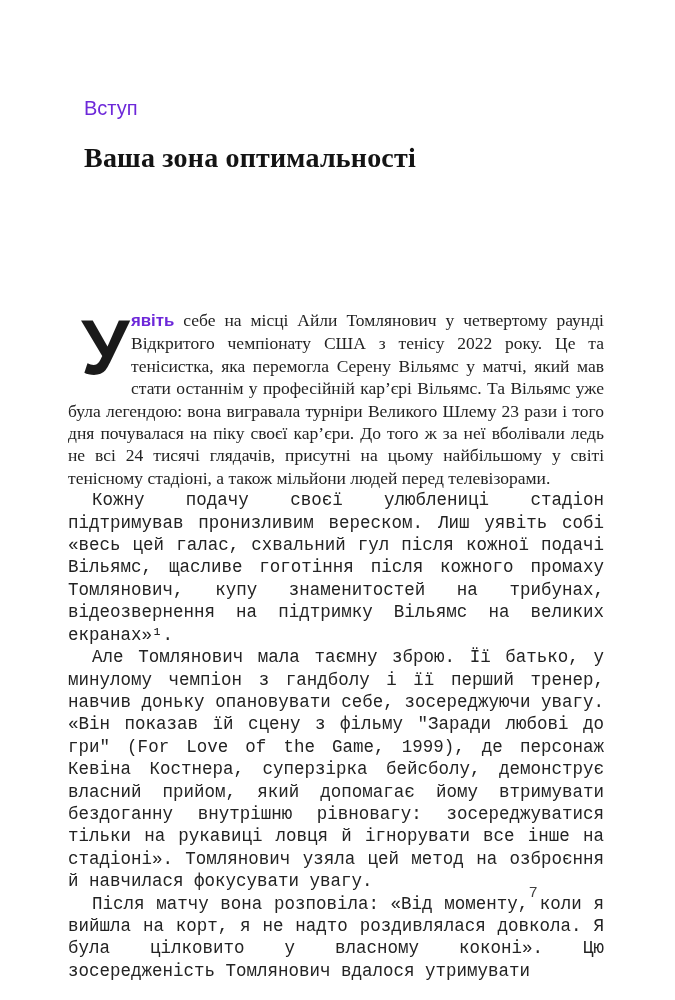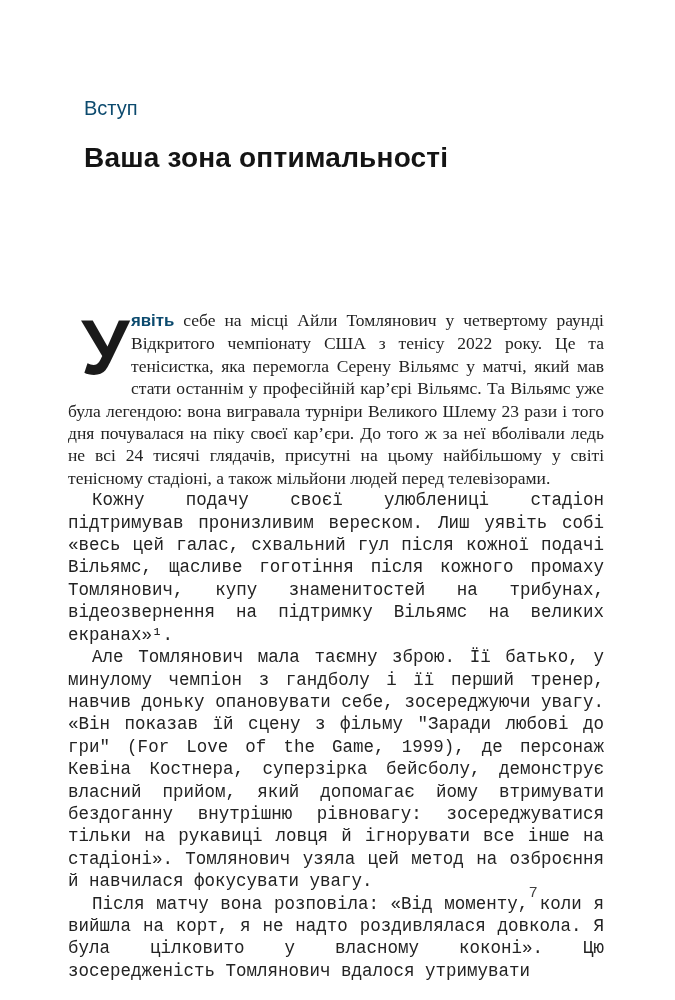--- a/index.html
+++ b/index.html
@@ -11,28 +11,28 @@
     overflow: hidden;
     font-family: "Liberation Serif", "DejaVu Serif", serif;
   }
   .kicker {
     position: absolute;
     left: 84px;
     top: 96px;
     font-family: "Liberation Sans", "DejaVu Sans", sans-serif;
     font-size: 20px;
     line-height: 24px;
-    color: #0c4a6e;
+    color: #6d28d9;
   }
   .title {
     position: absolute;
     left: 84px;
     top: 141px;
     margin: 0;
-    font-family: Liberation Sans, sans-serif;
+    font-family: Liberation Serif, serif;
     font-size: 28px;
     line-height: 34px;
     font-weight: bold;
     color: #141414;
     letter-spacing: 0.2px;
   }
   .body-text {
     position: absolute;
     left: 68px;
     top: 309px;
@@ -57,21 +57,21 @@
     line-height: 66px;
     text-indent: 13px;
     color: #1a1a1a;
     overflow: visible;
     white-space: nowrap;
   }
   .lead-word {
     font-family: "Liberation Sans", "DejaVu Sans", sans-serif;
     font-weight: bold;
     font-size: 16.8px;
-    color: #0c4a6e;
+    color: #6d28d9;
   }
   .folio {
     position: absolute;
     left: 529px;
     top: 883px;
     font-family: "Liberation Sans", "DejaVu Sans", sans-serif;
     font-size: 15px;
     color: #3e3e3e;
   }
 </style>

